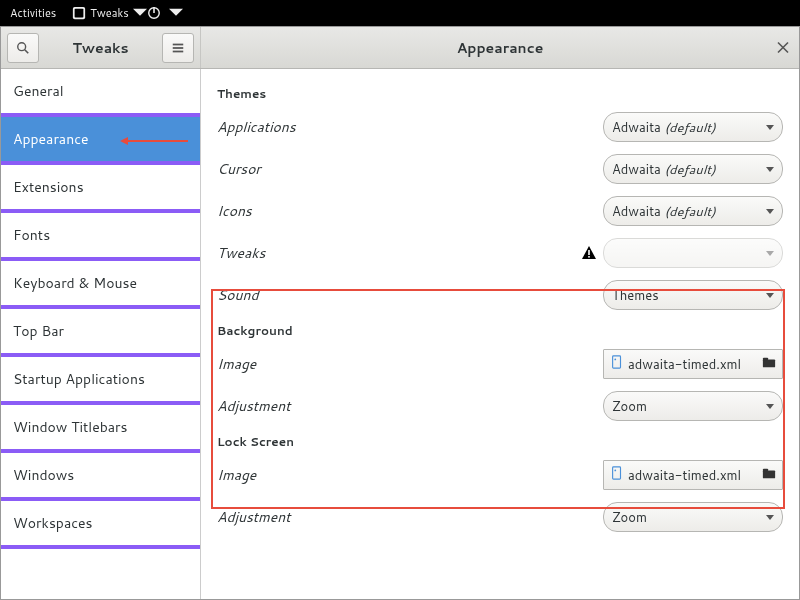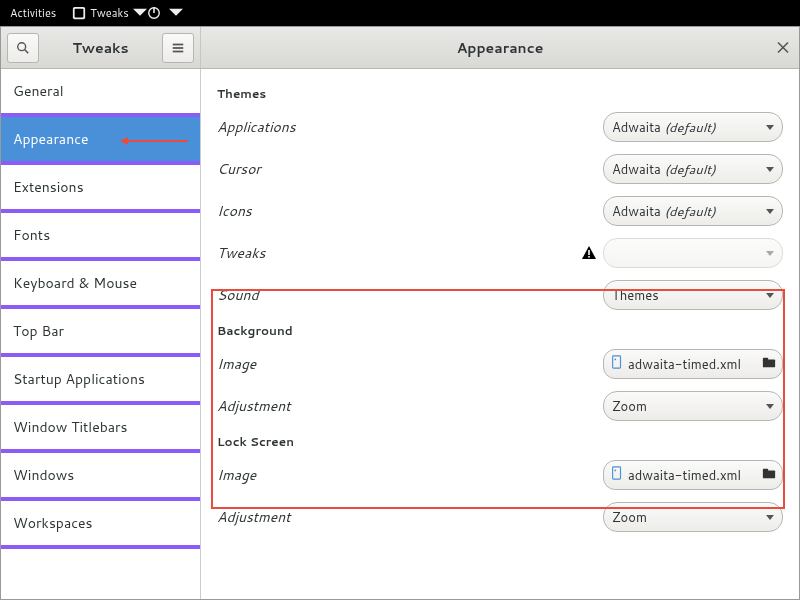--- a/index.html
+++ b/index.html
@@ -41,21 +41,21 @@
   .row-label { flex: 1; font-style: italic; }
   .warn-icon { margin-right: 6px; display: inline-flex; }
   .warn-icon svg { width: 16px; height: 16px; }
   
   .combo { width: 180px; height: 30px; border: 1px solid #b6b6b3; border-radius: 14px; background: linear-gradient(#fafaf9,#edece9); display: flex; align-items: center; padding: 0 8px; cursor: pointer; }
   .combo.disabled { opacity: 0.5; cursor: default; }
   .combo-text { flex: 1; font-size: 13px; white-space: nowrap; overflow: hidden; }
   .combo-text .default { font-style: italic; }
   .combo-caret { width: 0; height: 0; border-left: 4px solid transparent; border-right: 4px solid transparent; border-top: 5px solid #555; }
   
-  .filechooser { width: 180px; height: 30px; border: 1px solid #b6b6b3; border-radius: 12px; background: linear-gradient(#fafaf9,#edece9); display: flex; align-items: center; padding: 0 6px; cursor: pointer; gap: 4px; }
+  .filechooser { width: 180px; height: 30px; border: 1px solid #b6b6b3; border-radius: 1px; background: linear-gradient(#fafaf9,#edece9); display: flex; align-items: center; padding: 0 6px; cursor: pointer; gap: 4px; }
   .fc-icon svg { width: 14px; height: 14px; }
   .fc-text { flex: 1; font-size: 13px; white-space: nowrap; overflow: hidden; }
   .fc-open svg { width: 14px; height: 14px; fill: #333; }
   
   .highlight-box { position: absolute; border: 2px solid #e74c3c; left: 10px; right: 14px; pointer-events: none; }
 </style>
 </head>
 <body>
 
 <div class="top-panel">

